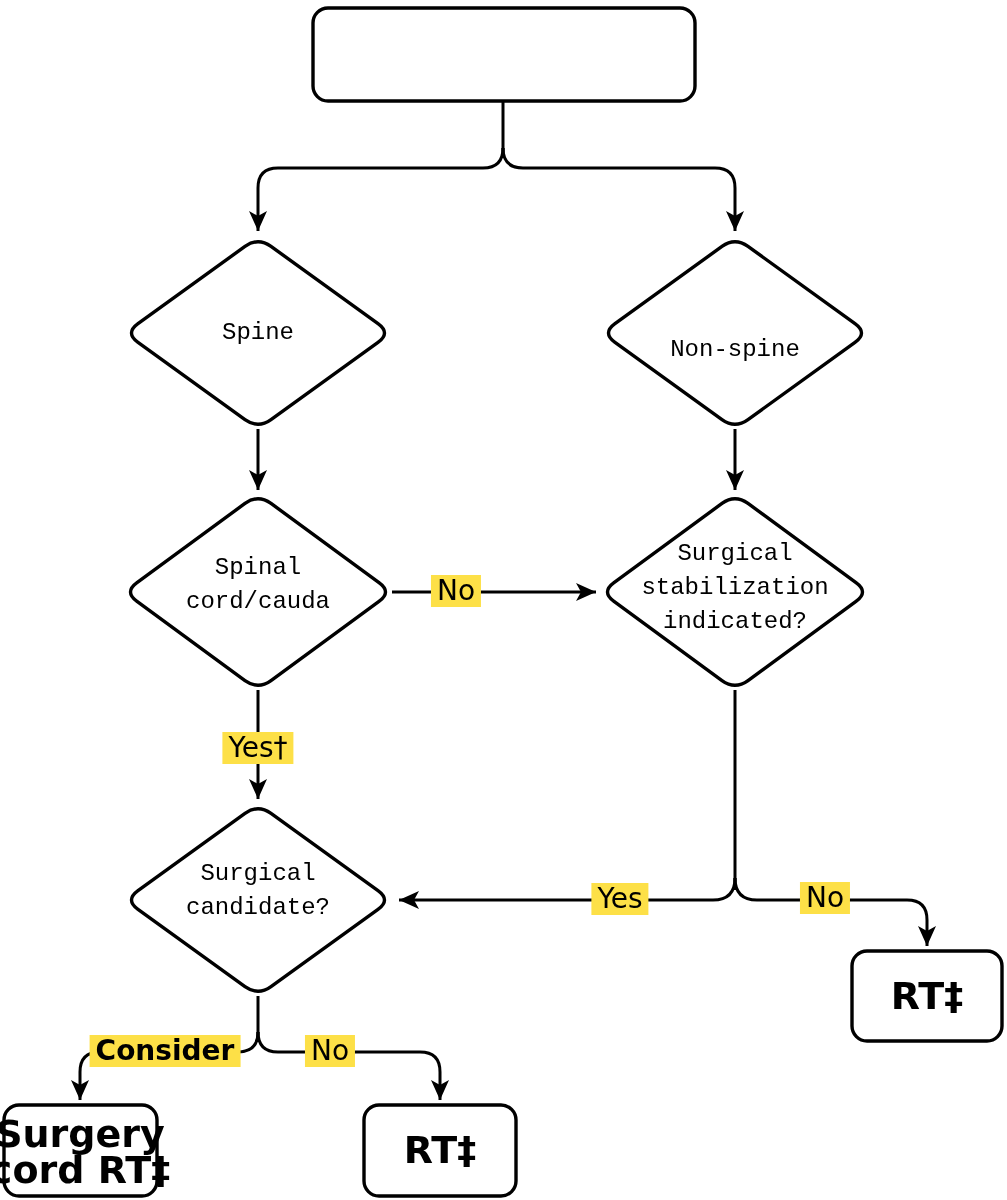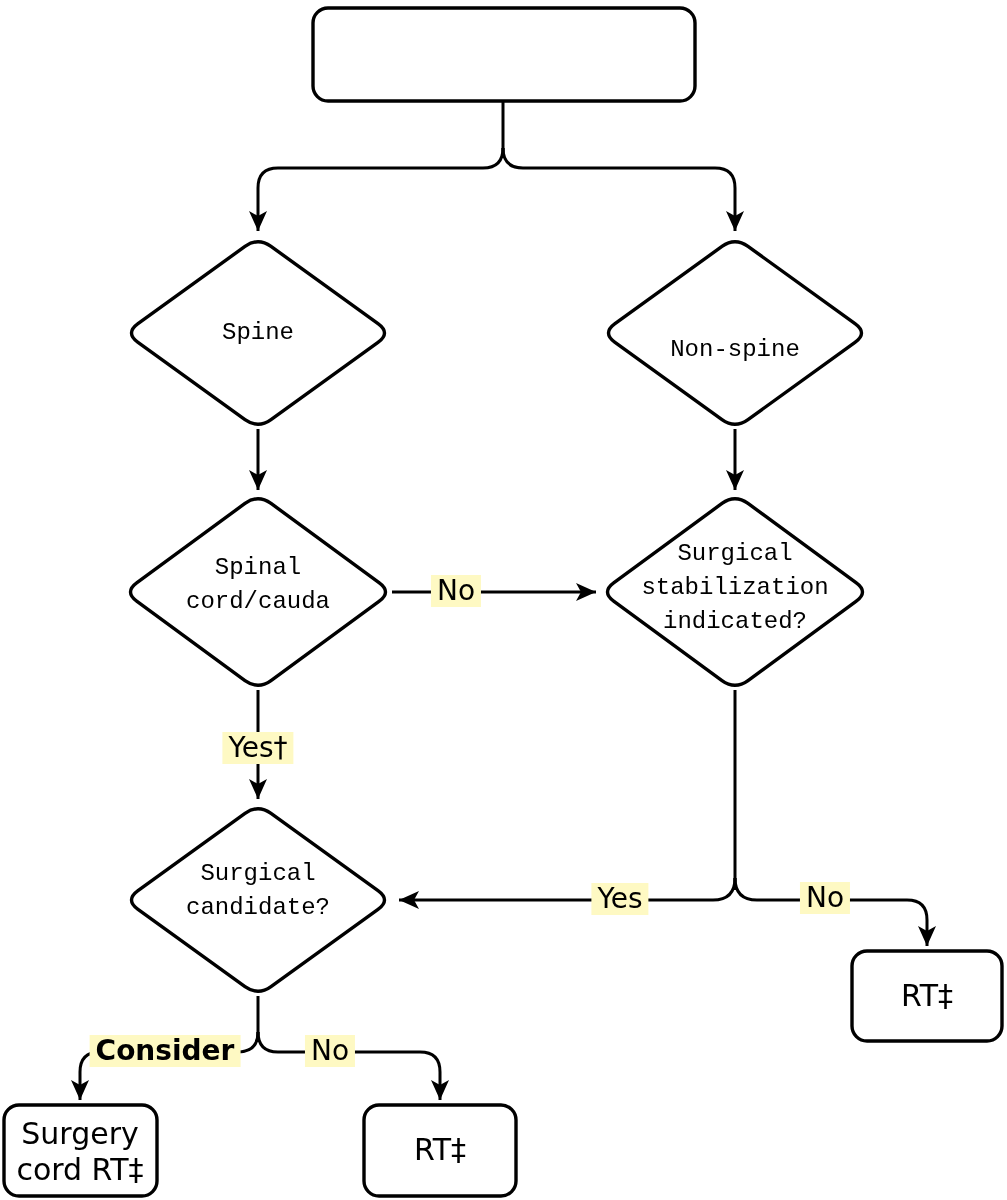--- a/index.html
+++ b/index.html
@@ -36,27 +36,28 @@
   .title-label {
     font-size: 30px;
     line-height: 38px;
     font-weight: bold;
   }
   .title-label sup {
     font-size: 70%;
     vertical-align: super;
   }
   .box-label {
-    font-size: 30px;
+    font-size: 38px;
     line-height: 36px;
+    font-weight: bold;
   }
   .edge-label {
     font-size: 28px;
     line-height: 30px;
-    background: #fef9c3;
+    background: #fde047;
     padding: 1px 6px;
   }
 </style>
 </head>
 <body>
 
 <div class="canvas">
 
   <svg width="1007" height="1200" viewBox="0 0 1007 1200">
     <defs>

